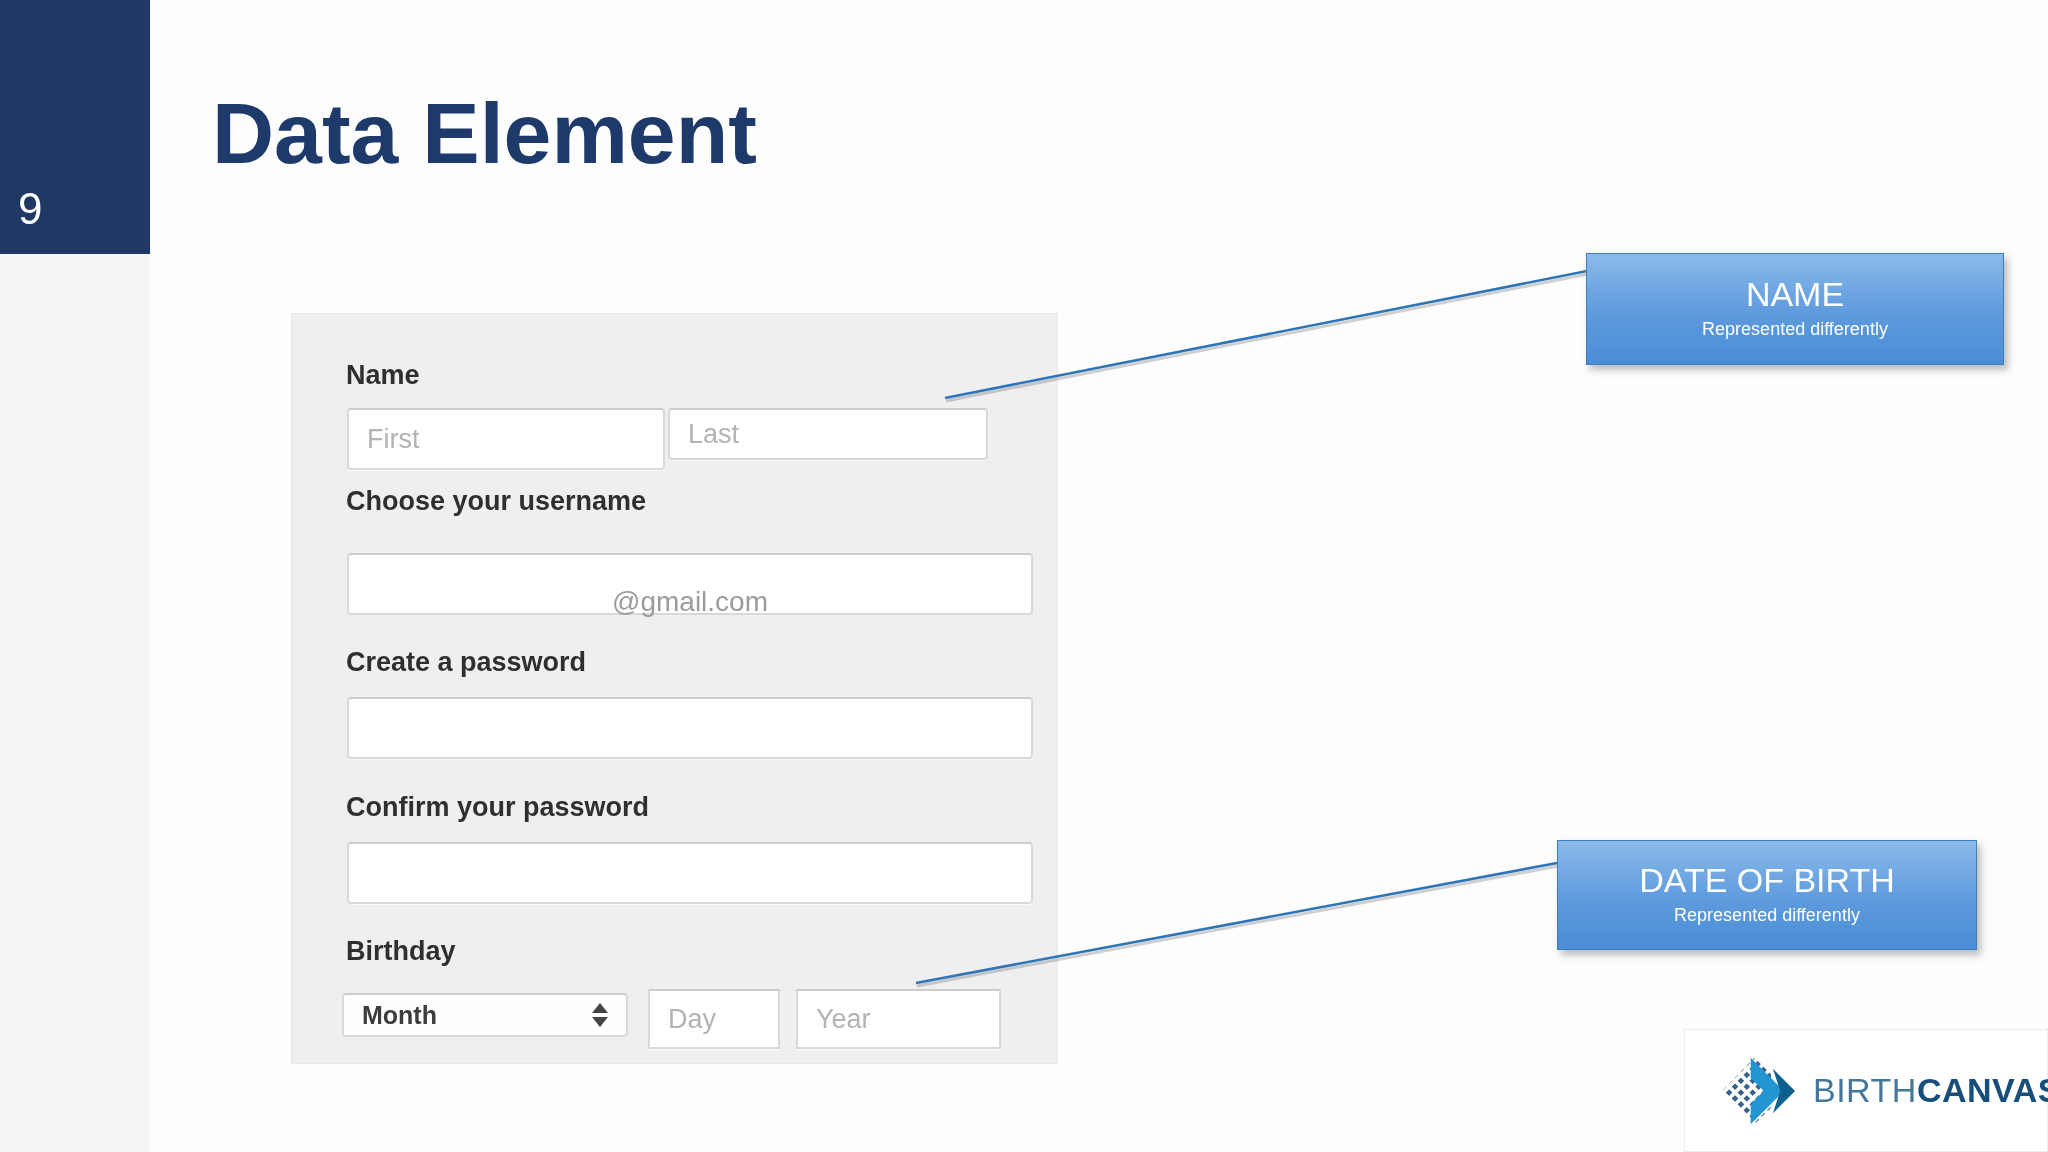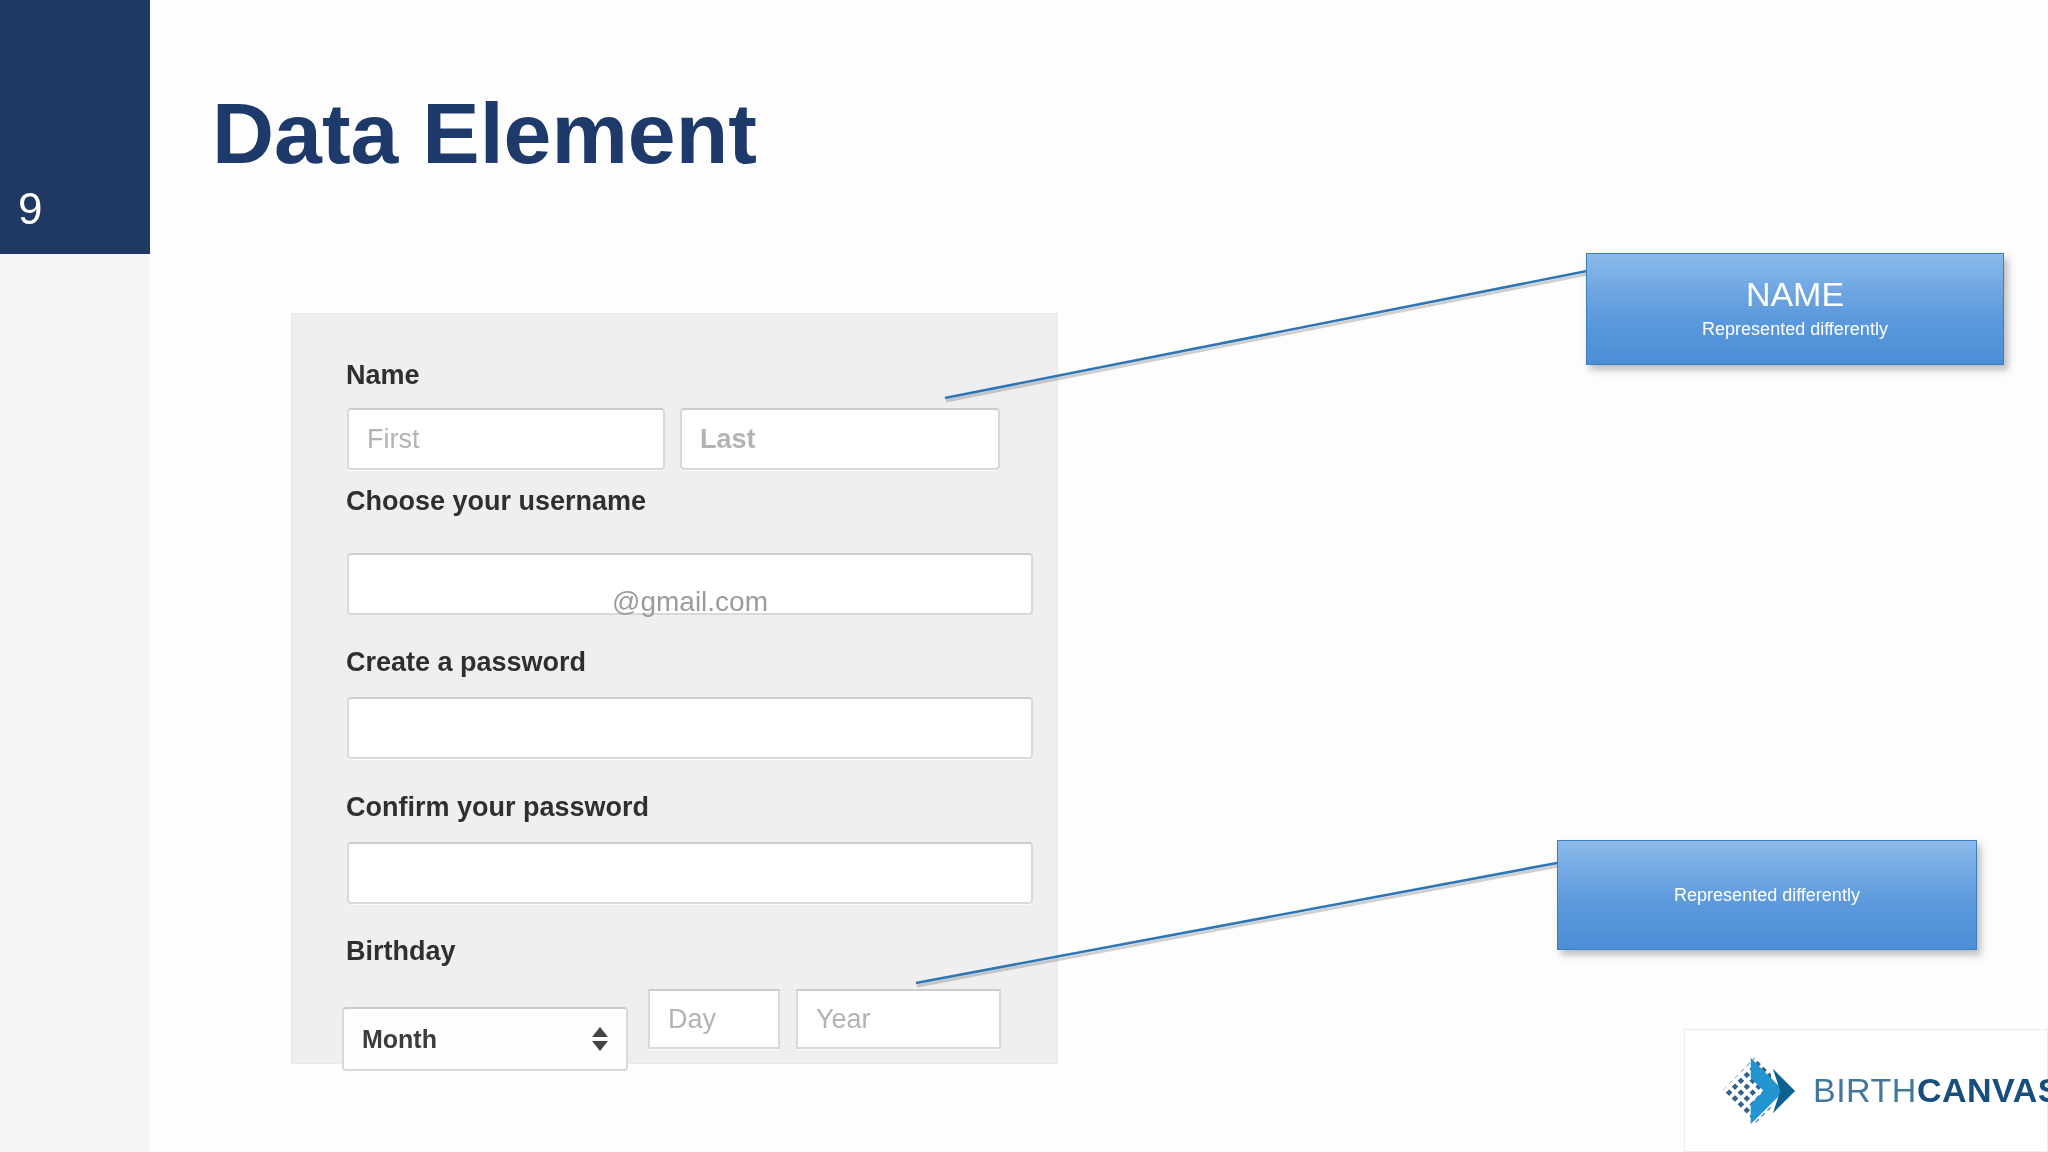--- a/index.html
+++ b/index.html
@@ -80,36 +80,36 @@
   <div class="sidebar-block">
     <div class="slide-number">9</div>
   </div>
 
   <h1 class="page-title">Data Element</h1>
 
   <div class="form-panel">
 
     <div class="f-label" style="top:46px;">Name</div>
     <input class="f-input" style="left: 55px; top: 94px; width: 318px; height: 62px;" type="text" placeholder="First">
-    <input class="f-input" style="left: 388px; top: 94px; width: 320px; height: 62px; font-weight: bold;" type="text" placeholder="Last">
+    <input class="f-input" style="left: 376px; top: 94px; width: 320px; height: 52px;" type="text" placeholder="Last">
 
     <div class="f-label" style="top:172px;">Choose your username</div>
     <div class="username-box" style="left:55px;top:239px;width:686px;height:62px;flex-direction:column;">
       <input type="text" value="" style="">
       <span class="username-suffix">@gmail.com</span>
     </div>
 
     <div class="f-label" style="top:333px;">Create a password</div>
     <input class="f-input" style="left: 55px; top: 383px; width: 686px; height: 62px;" type="password" value="">
 
     <div class="f-label" style="top:478px;">Confirm your password</div>
     <input class="f-input" style="left: 55px; top: 528px; width: 686px; height: 62px;" type="password" value="">
 
     <div class="f-label" style="top:622px;">Birthday</div>
-    <div class="month-select" style="left:50px;top:693px;width:286px;height:64px;">
+    <div class="month-select" style="left:50px;top:679px;width:286px;height:44px;">
       <span class="month-text">Month</span>
       <span class="spinner">
         <span class="spin-up"></span>
           <span class="spin-down"></span>
       </span>
     </div>
     <input class="f-input round8" style="left: 356px; top: 675px; width: 132px; height: 60px;" type="text" placeholder="Day">
     <input class="f-input round8" style="left: 504px; top: 675px; width: 205px; height: 60px;" type="text" placeholder="Year">
   </div>
 
@@ -118,20 +118,21 @@
     <line class="leader" x1="945" y1="398" x2="1587" y2="271"></line>
     <line class="leader-shadow" x1="917" y1="986" x2="1558" y2="866"></line>
     <line class="leader" x1="916" y1="983" x2="1557" y2="863"></line>
   </svg>
 
   <div class="callout callout-name">
     <div class="callout-title">NAME</div>
     <div class="callout-sub">Represented differently</div>
   </div>
   <div class="callout callout-dob">
+    <div class="callout-title">DATE OF BIRTH</div>
     <div class="callout-sub">Represented differently</div>
   </div>
 
   <div class="logo-card">
     <svg class="logo-icon" width="88" height="74" viewBox="0 0 90 80">
       <defs>
         <pattern id="lgdots" width="9" height="9" patternUnits="userSpaceOnUse" patternTransform="rotate(45)">
           <rect width="5" height="5" fill="#35618e"></rect>
         </pattern>
       </defs>

